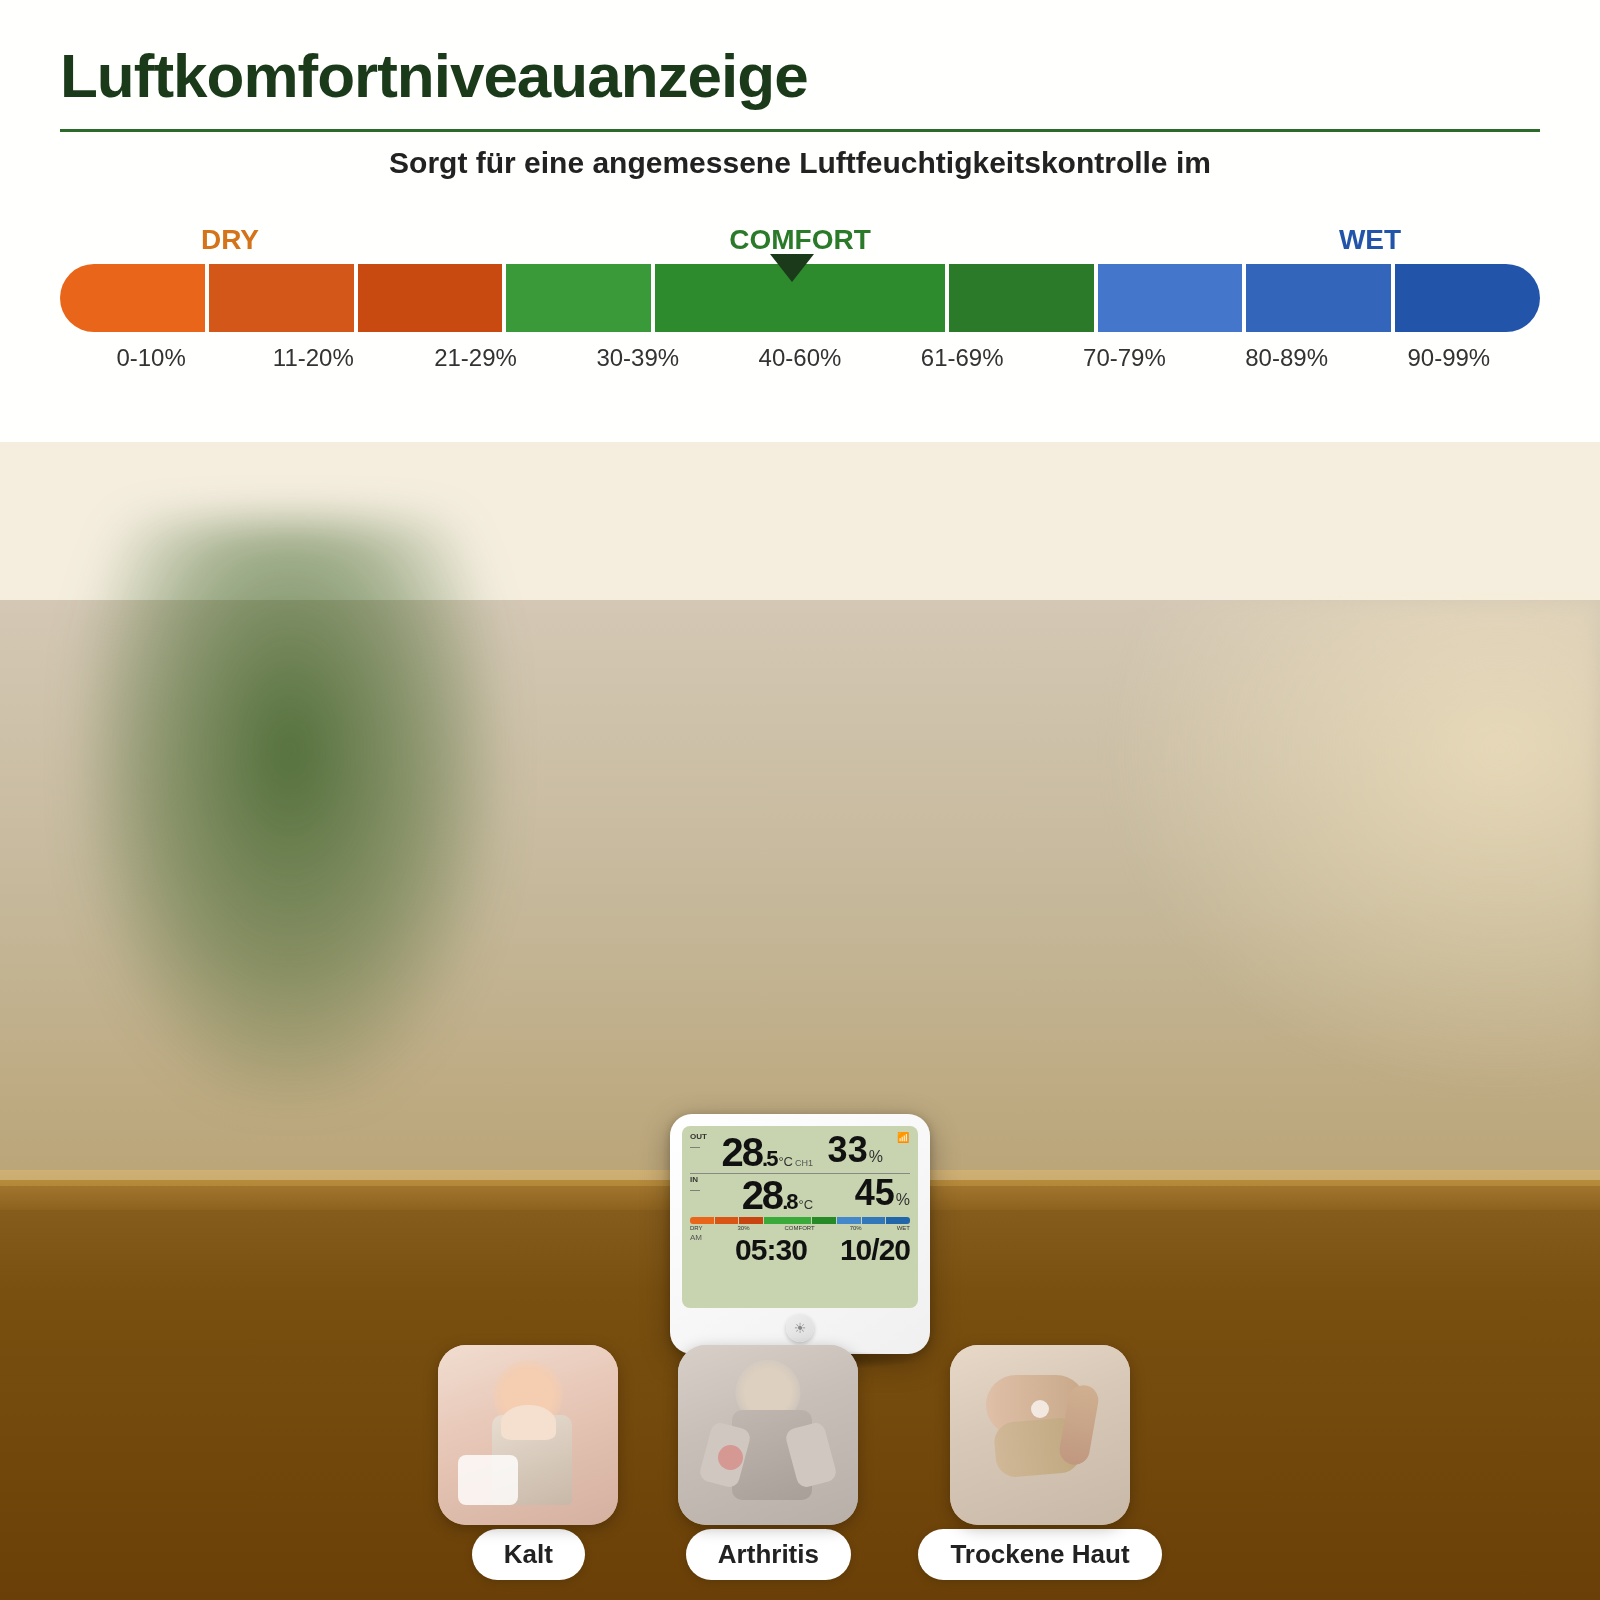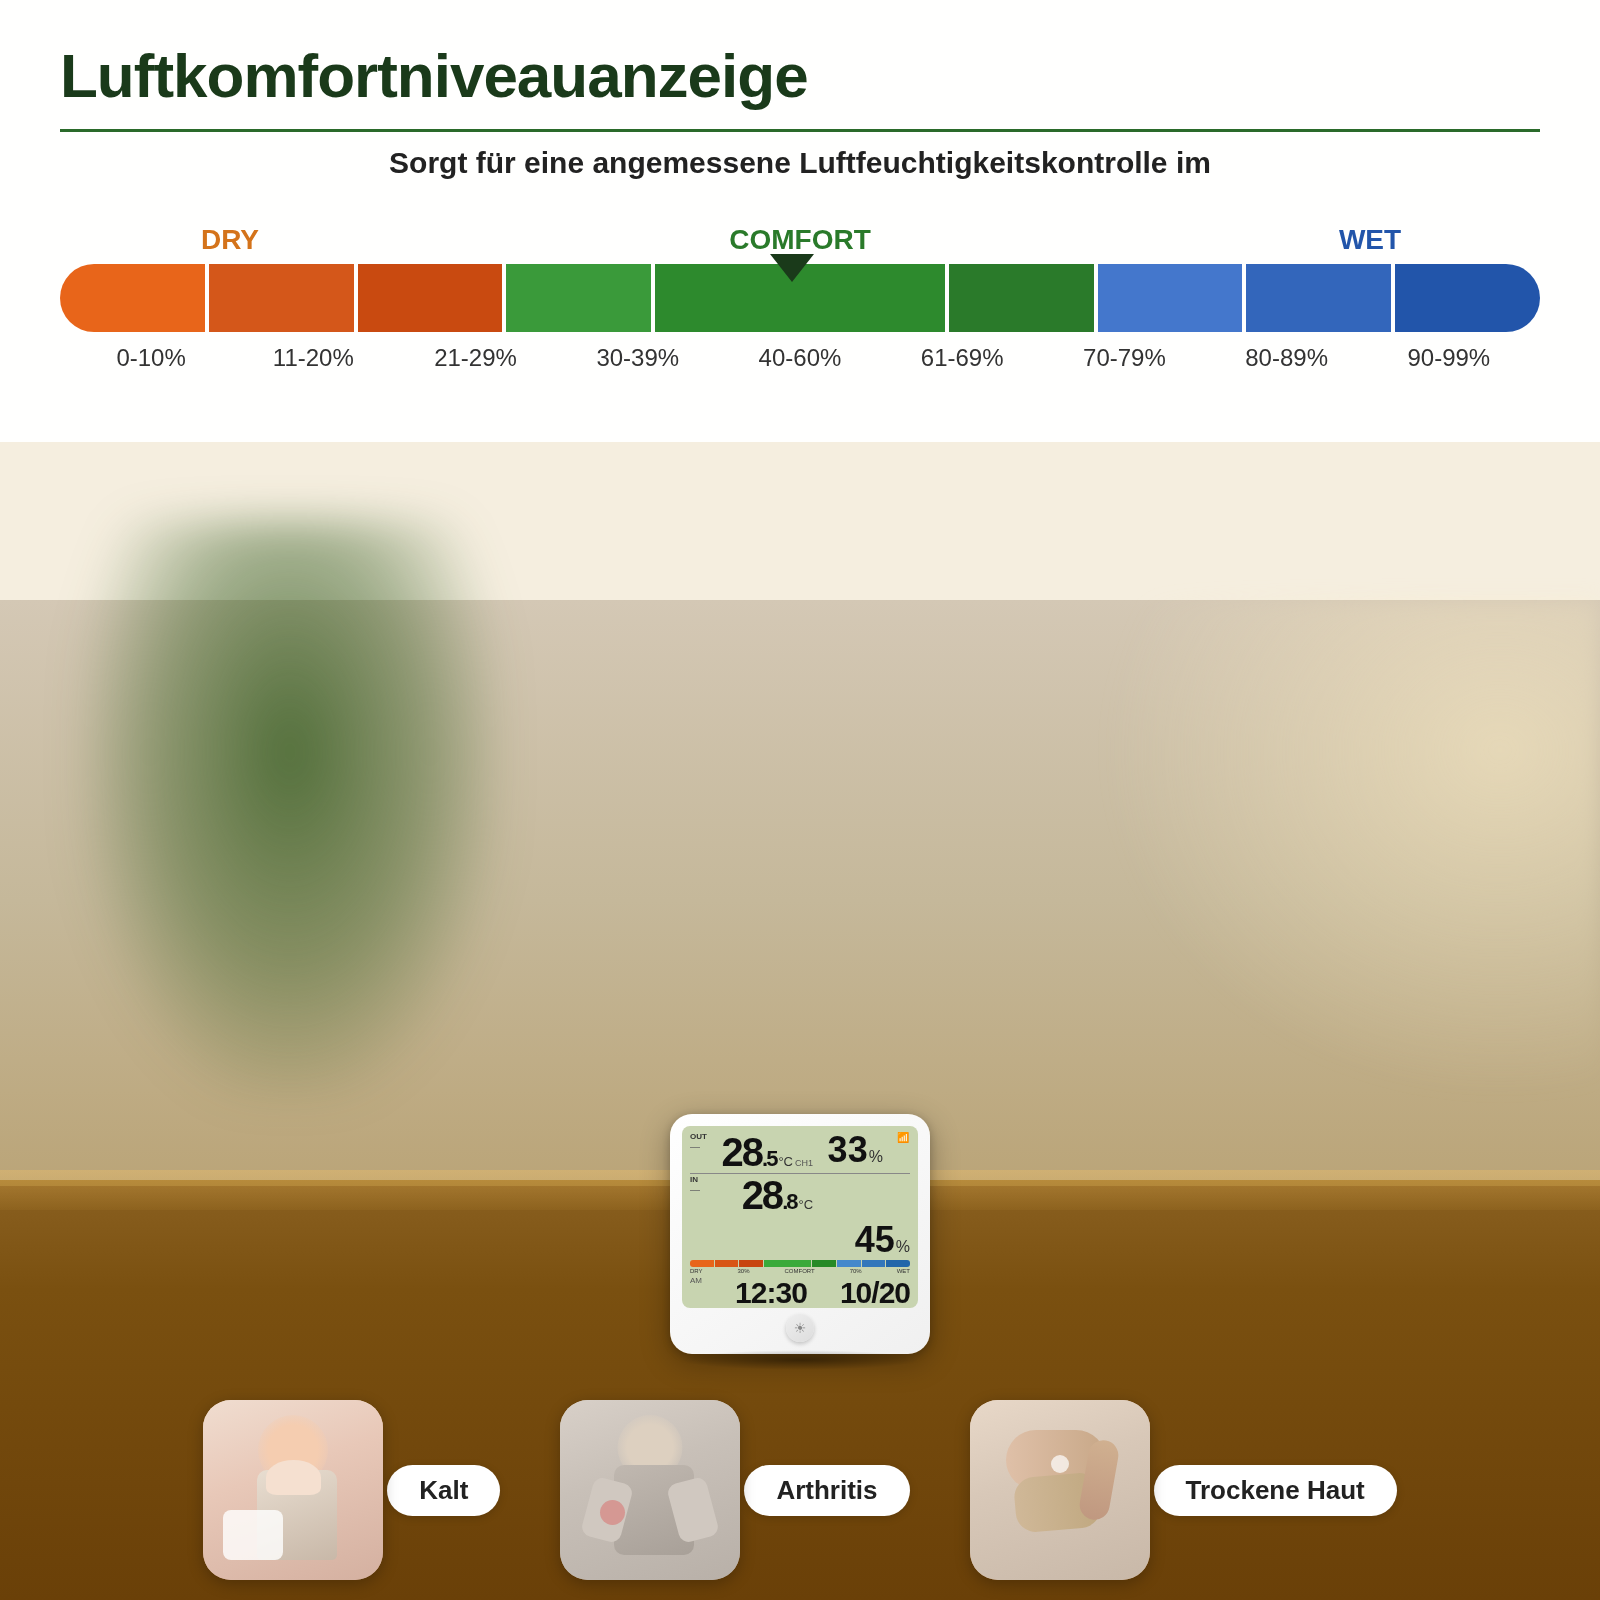--- a/index.html
+++ b/index.html
@@ -234,21 +234,21 @@
       right: 0;
       display: flex;
       justify-content: center;
       gap: 60px;
       z-index: 20;
       padding: 0 80px;
     }
 
     .icon-card {
       display: flex;
-      flex-direction: row;
+      flex-direction: column;
       align-items: center;
       gap: 4px;
     }
 
     .icon-image {
       width: 180px;
       height: 180px;
       border-radius: 28px;
       overflow: hidden;
       box-shadow: 0 4px 15px rgba(0,0,0,0.25);
@@ -383,21 +383,21 @@
         <div style="display:flex;align-items:flex-start;justify-content:space-between;margin-bottom:2px;">
           <div style="display:flex;flex-direction:column;">
             <span style="font-size:8px;font-weight:bold;color:#333;">IN</span>
             <span style="font-size:10px;color:#666;">—</span>
           </div>
           <div style="display:flex;align-items:baseline;gap:2px;">
             <span style="font-size:40px;font-weight:900;color:#111;line-height:1;letter-spacing:-2px;">28<span style="font-size:22px;">.8</span></span>
             <span style="font-size:13px;color:#333;margin-top:-4px;">°C</span>
           </div>
           <div style="display:flex;align-items:baseline;gap:1px;">
-            <span style="font-size:36px;font-weight:900;color:#111;line-height:1;margin-top:47px;">45</span>
+            <span style="font-size:36px;font-weight:900;color:#111;line-height:1;">45</span>
             <span style="font-size:16px;color:#333;">%</span>
           </div>
         </div>
 
         <div style="position:relative;margin-bottom:2px;">
           <div style="display:flex;height:7px;border-radius:3px;overflow:hidden;gap:1px;">
             <div style="flex:1;background:#e8651a;"></div>
             <div style="flex:1;background:#d85515;"></div>
             <div style="flex:1;background:#c84510;"></div>
             <div style="flex:2;background:#3aaa3a;"></div>
@@ -410,21 +410,21 @@
             <span>DRY</span>
             <span>30%</span>
             <span>COMFORT</span>
             <span>70%</span>
             <span>WET</span>
           </div>
         </div>
 
         <div style="display:flex;justify-content:space-between;">
           <span style="font-size:8px;color:#555;">AM</span>
-          <span style="font-size:30px;font-weight:900;color:#111;letter-spacing:-1px;">12:30</span>
+          <span style="font-size:30px;font-weight:900;color:#111;letter-spacing:-1px;">05:30</span>
           <span style="font-size:30px;font-weight:900;color:#111;letter-spacing:-1px;">10/20</span>
         </div>
       </div>
       <div class="device-button-area">
         <div class="device-button">
           <span style="font-size:14px;">☀</span>
         </div>
       </div>
     </div>
 

